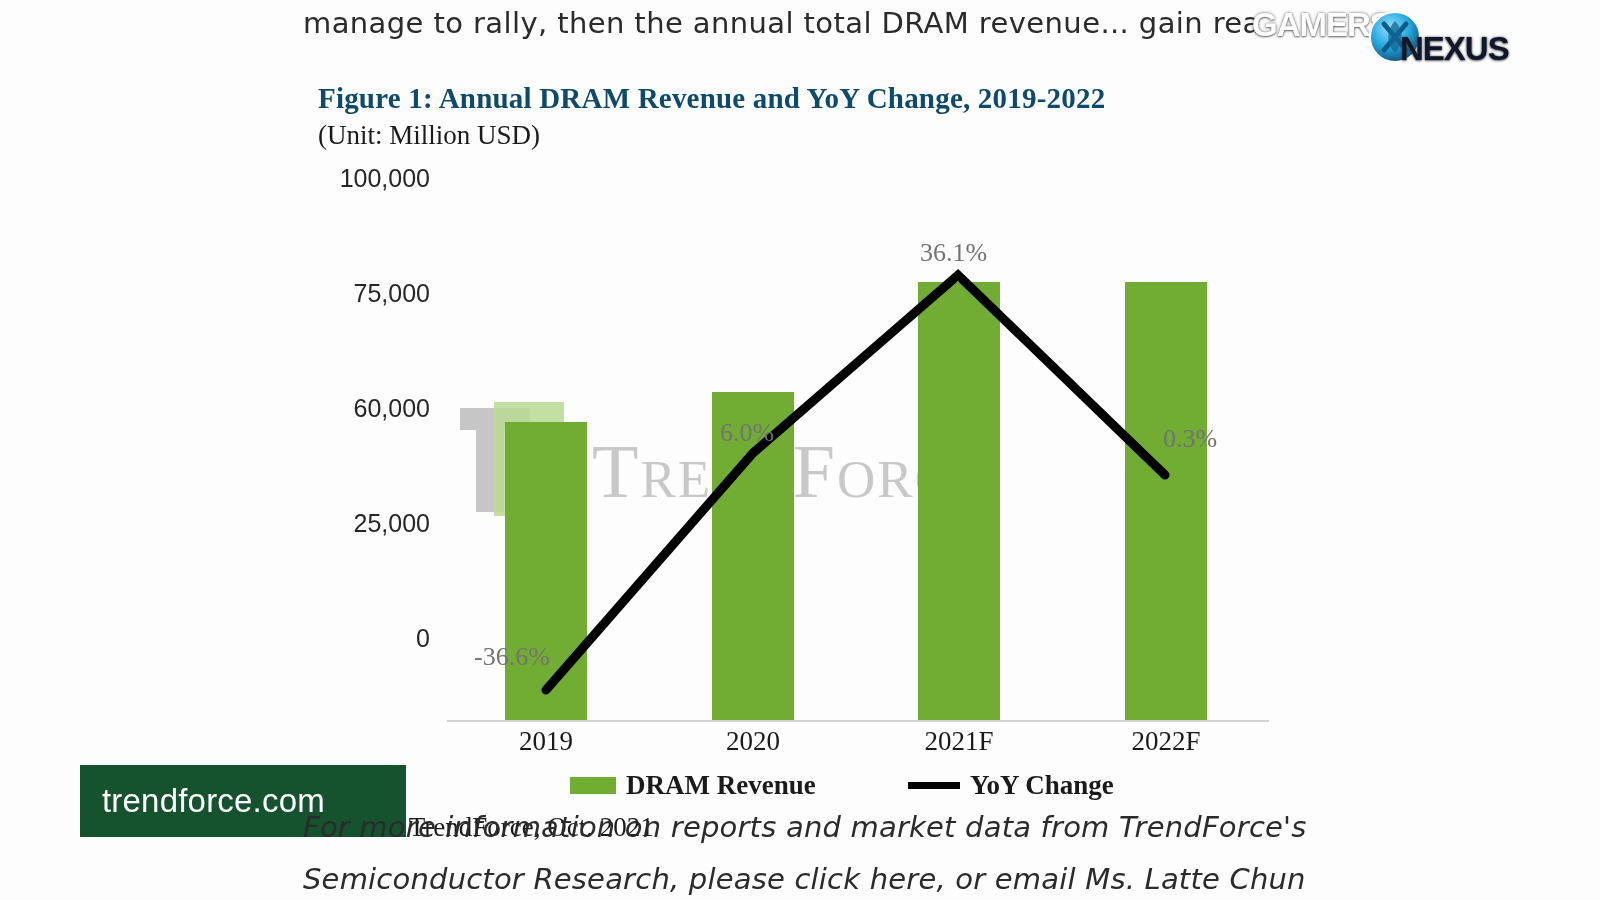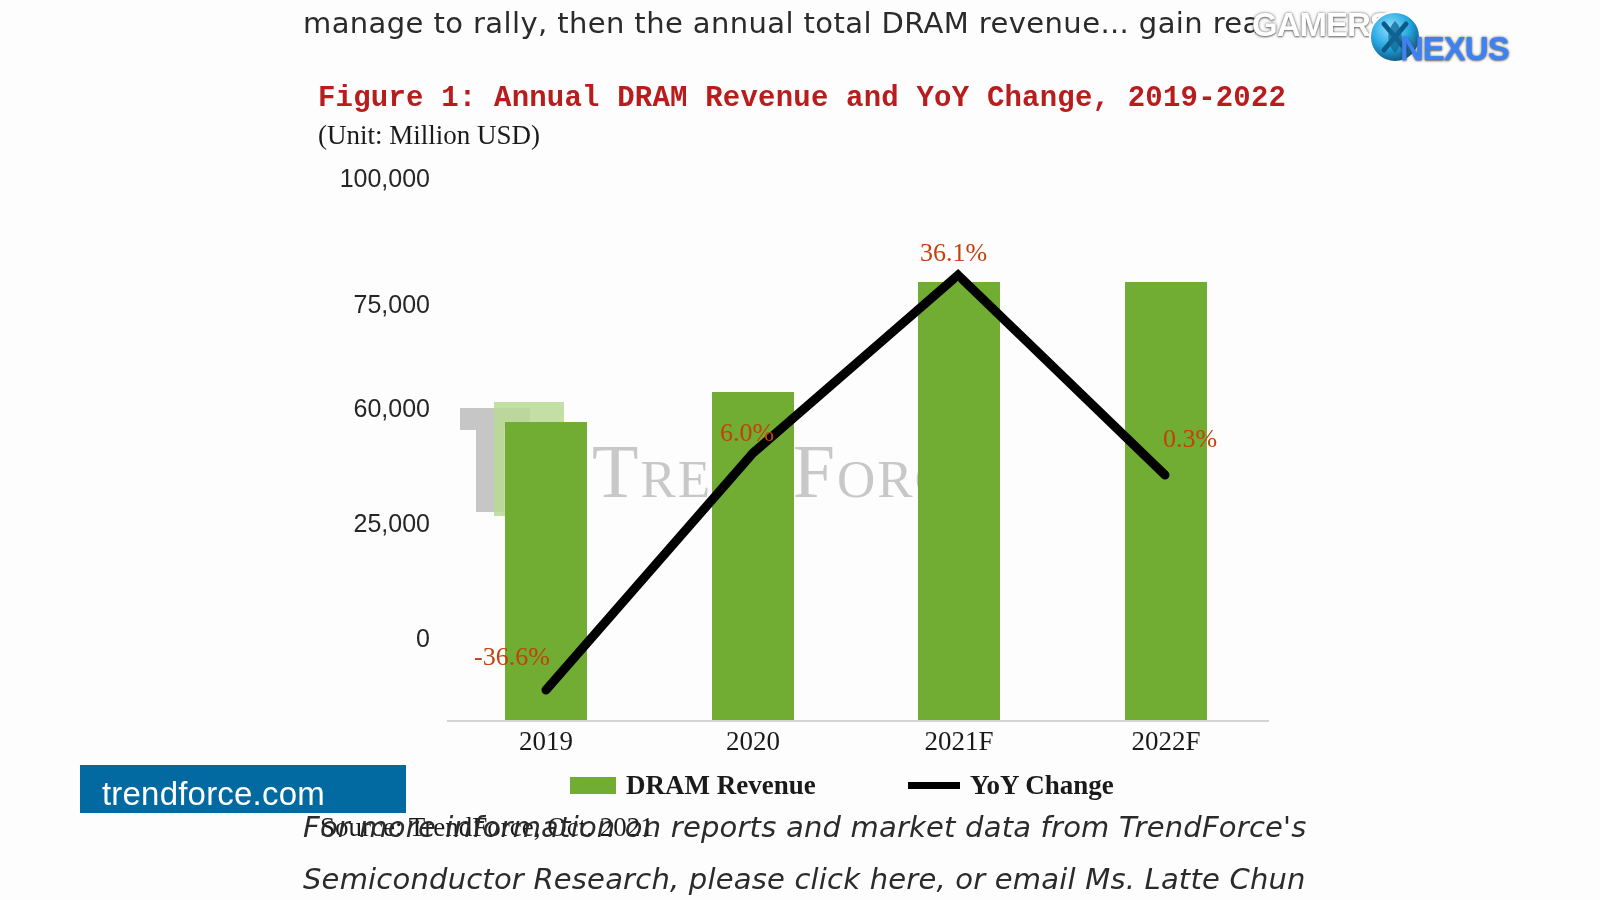--- a/index.html
+++ b/index.html
@@ -42,41 +42,41 @@
     font-family:"Liberation Sans", sans-serif;
     font-size:33px;font-weight:bold;
     color:#ffffff;
     letter-spacing:-1px;
     text-shadow:0 0 3px rgba(90,90,90,.85),0 1px 2px rgba(0,0,0,.5);
   }
   #gn-text-2{
     position:absolute;left:152px;top:28px;
     font-family:"Liberation Sans", sans-serif;
     font-size:33px;font-weight:bold;
-    color:#3b82f6;
+    color:#0f172a;
     letter-spacing:-1px;
     text-shadow:0 0 3px rgba(90,90,90,.85),0 1px 2px rgba(0,0,0,.5);
   }
   #gn-logo{
     position:absolute;left:120px;top:8px;
     width:54px;height:54px;
   }
 
   
   #figure{
     position:absolute;
     left:0;top:70px;
     width:1320px;height:720px;
   }
 
   #fig-title{
     position:absolute;left:318px;top:12px;
-    font-family:Liberation Mono, monospace;
+    font-family:Liberation Serif, serif;
     font-size:29px;font-weight:bold;
-    color:#b91c1c;
+    color:#0c4a6e;
     letter-spacing:.2px;
   }
   #fig-unit{
     position:absolute;left:318px;top:50px;
     font-family:"Liberation Serif", serif;
     font-size:27px;
     color:#1a1a1a;
   }
 
   
@@ -114,21 +114,21 @@
     width:160px;
     text-align:center;
     font-family:"Liberation Serif", serif;
     font-size:27px;
     color:#1a1a1a;
   }
   .pctlabel{
     position:absolute;
     font-family:"Liberation Serif", serif;
     font-size:26px;
-    color:#c2410c;
+    color:#737373;
     white-space:nowrap;
   }
 
   #linechart{
     position:absolute;left:0;top:0;
     width:1320px;height:700px;
     pointer-events:none;
   }
 
   
@@ -179,23 +179,23 @@
     left:320px;top:742px;
     font-family:Liberation Serif, serif;
     font-size:27px;
     color:#1a1a1a;
   }
 
   
   #tf-banner{
     position:absolute;
     left:80px;top:765px;
-    width:326px;height:48px;
-    background:#0369a1;
-    display:flex;align-items:flex-end;
+    width:326px;height:72px;
+    background:#14532d;
+    display:flex;align-items:center;
   }
   #tf-banner-text{
     color:#ffffff;
     font-family:"Liberation Sans", sans-serif;
     font-size:33px;
     padding-left:22px;
     letter-spacing:.2px;
   }
 
   
@@ -239,21 +239,21 @@
 
   <div id="figure">
 
     <div id="fig-title">Figure 1: Annual DRAM Revenue and YoY Change, 2019-2022</div>
     <div id="fig-unit">(Unit: Million USD)</div>
 
     <div id="plot">
 
       <div id="ytick-wrap">
         <div class="ytick" style="top:108px;text-align:right;">100,000</div>
-        <div class="ytick" style="top:234px;text-align:right;">75,000</div>
+        <div class="ytick" style="top:223px;text-align:right;">75,000</div>
         <div class="ytick" style="top:338px;">60,000</div>
         <div class="ytick" style="top:453px;">25,000</div>
         <div class="ytick" style="top:568px;">0</div>
       </div>
 
       <div id="tf-watermark">
         <svg id="tf-mark" viewBox="0 0 120 120">
           <path d="M8 8 H78 V30 H52 V112 H24 V30 H8 Z" fill="#a6a6a6"></path>
           <path d="M42 2 H112 V26 H70 V50 H106 V72 H70 V116 H42 Z" fill="#8fc555" opacity=".85"></path>
         </svg>

